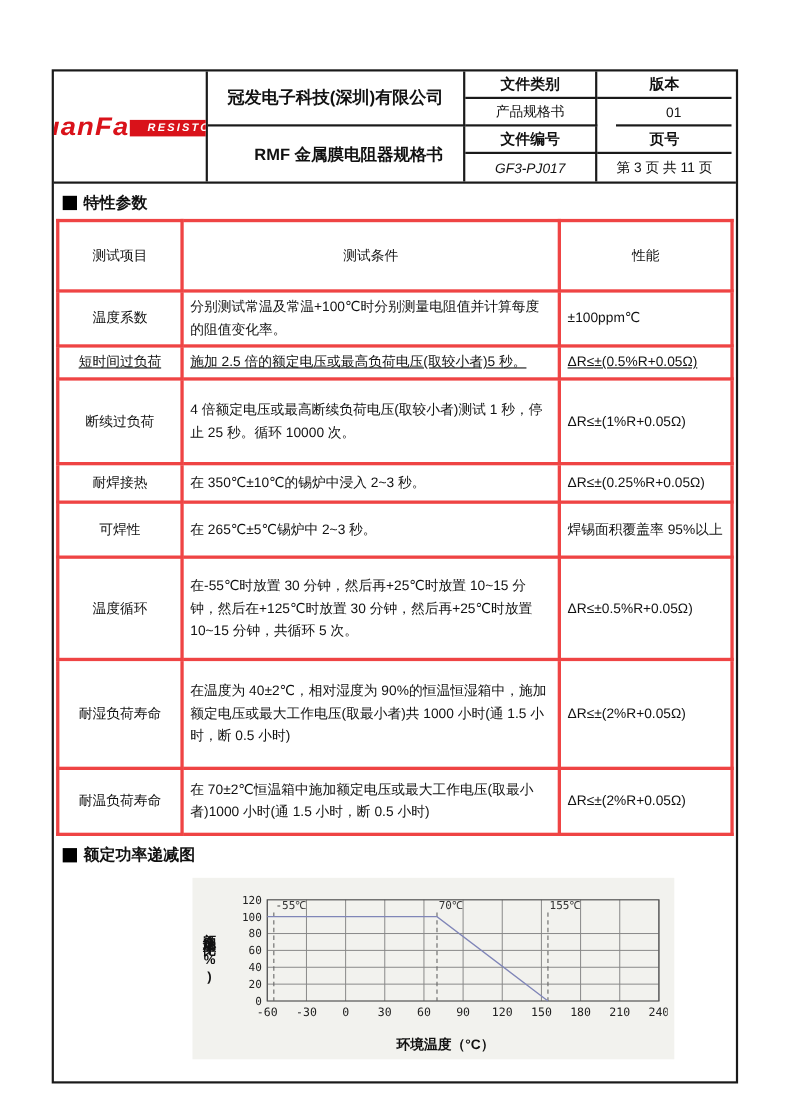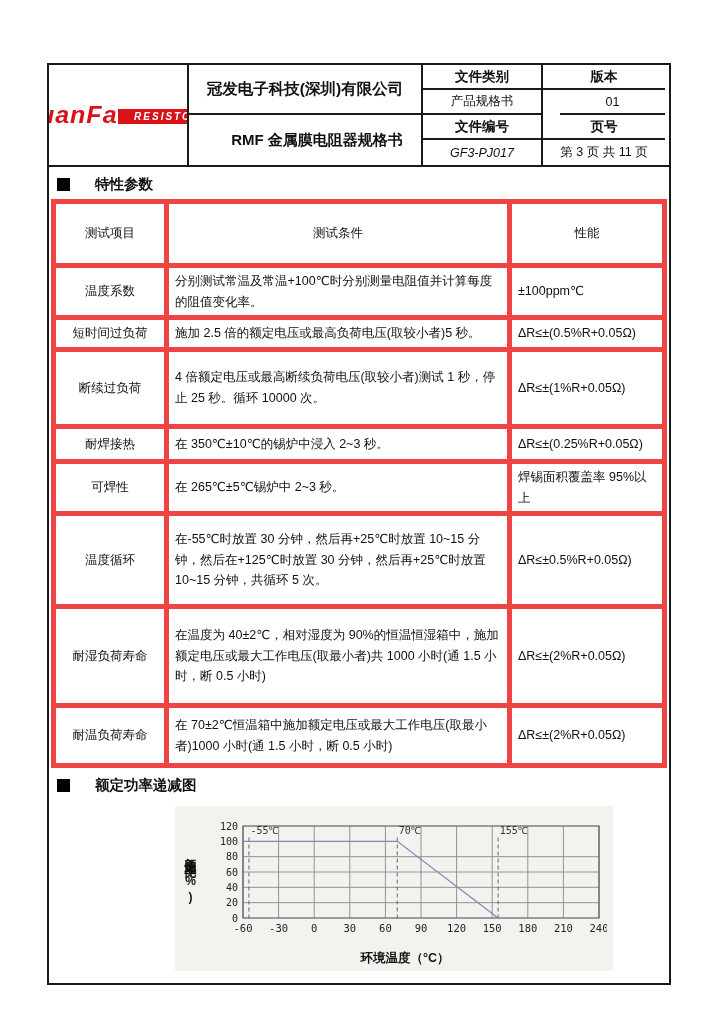--- a/index.html
+++ b/index.html
@@ -33,31 +33,31 @@
     background:#d9121a;color:#ffffff;font-style:italic;font-weight:bold;
     font-size:10px;letter-spacing:2px;text-align:center;
     padding:2px 8px;margin-top:2px;min-width:100px;box-sizing:border-box;
   }
   .company-cell{grid-row:1/3;grid-column:2;font-weight:bold;font-size:15.5px;}
   .title-cell{grid-row:3/5;grid-column:2;font-weight:bold;font-size:15px;margin-left:24px;}
   .meta-label{font-weight:bold;font-size:13.5px;}
   .meta-value{font-size:12.5px;}
   
   .section-bar{
-    display:flex;align-items:center;gap:25px;
+    display:flex;align-items:center;gap:6px;
     padding:8px 10px 5px 8px;font-weight:bold;font-size:14.5px;
   }
   .section-marker{width:13px;height:13px;background:#000;flex:0 0 auto;}
   
   table.spec{
     border-collapse:collapse;table-layout:fixed;
     width:calc(100% - 4px);margin:0 2px;
   }
   table.spec th,table.spec td{
-    border:5px solid #ef4444;box-sizing:border-box;
+    border:3px solid #ef4444;box-sizing:border-box;
     font-weight:normal;font-size:12.5px;line-height:1.65;
     padding:3px 6px;vertical-align:middle;
   }
   table.spec col.c1{width:113px;}
   table.spec col.c2{width:343px;}
   table.spec col.c3{width:auto;}
   .spec-head-row th{height:64px;text-align:center;font-size:13px;}
   td.item{text-align:center;}
   td.cond{text-align:left;padding-left:11px;padding-right:8px;}
   td.perf{text-align:left;font-size:12.5px;}
@@ -116,21 +116,21 @@
         <th>测试条件</th>
         <th>性能</th>
       </tr>
     </thead>
     <tbody id="spec-body">
         <tr style="height: 43px;">
           <td class="item">温度系数</td>
           <td class="cond">分别测试常温及常温+100℃时分别测量电阻值并计算每度的阻值变化率。</td>
           <td class="perf">±100ppm℃</td>
         </tr>
-        <tr style="height: 21px;">
+        <tr style="height: 21px; text-decoration: underline;">
           <td class="item">短时间过负荷</td>
           <td class="cond">施加 2.5 倍的额定电压或最高负荷电压(取较小者)5 秒。</td>
           <td class="perf">ΔR≤±(0.5%R+0.05Ω)</td>
         </tr>
         <tr style="height: 77px;">
           <td class="item">断续过负荷</td>
           <td class="cond">4 倍额定电压或最高断续负荷电压(取较小者)测试 1 秒，停止 25 秒。循环 10000 次。</td>
           <td class="perf">ΔR≤±(1%R+0.05Ω)</td>
         </tr>
         <tr style="height: 35px;">

